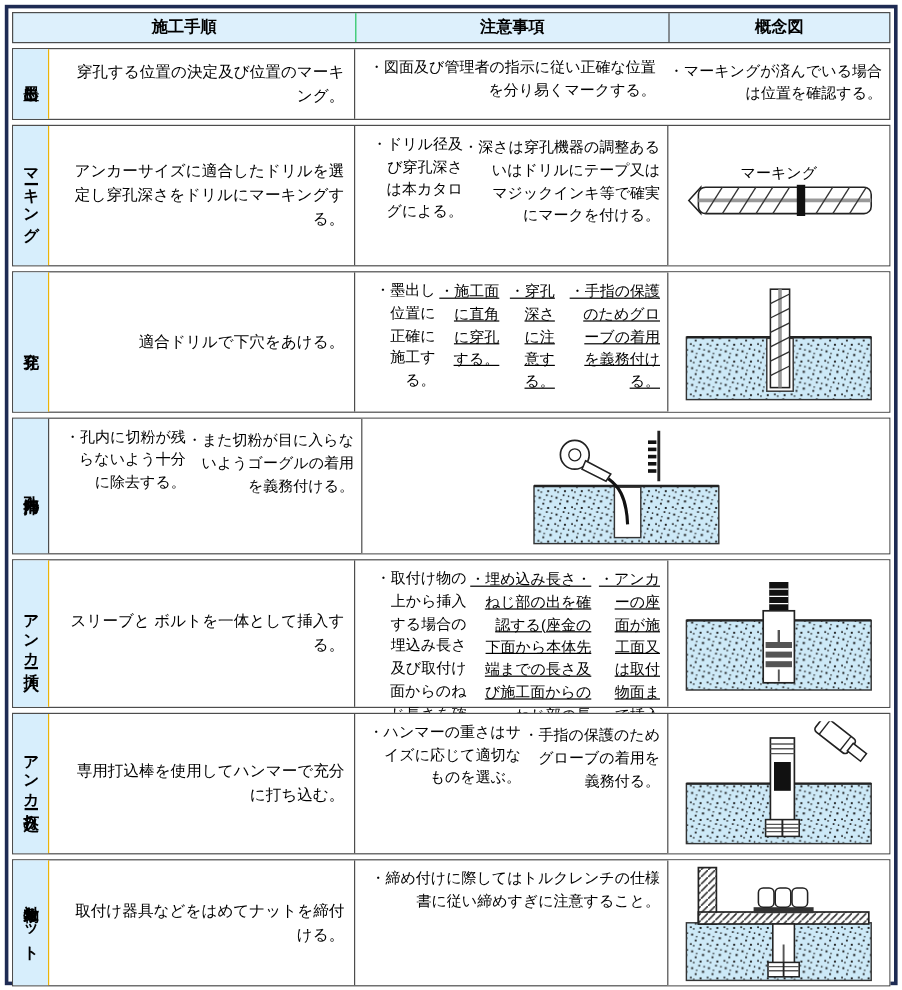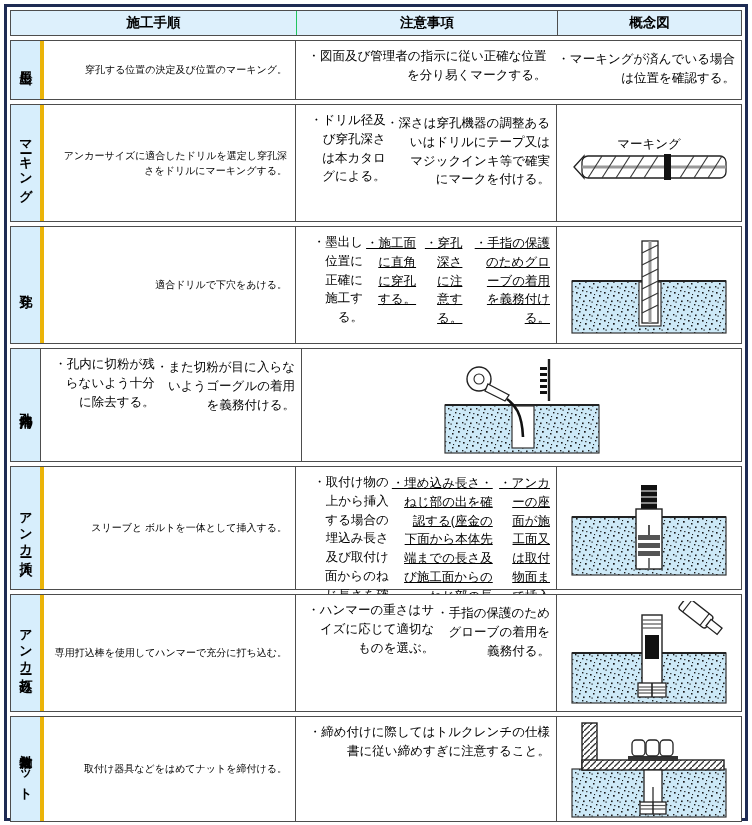--- a/index.html
+++ b/index.html
@@ -35,24 +35,24 @@
   .h-notes{width:261px;border-left:1px solid #22c55e;}
   .h-diagram{flex:1;border-left:1px solid #4d4d4d;}
   
   .cell-label{
     width:29px;background:#d7eefc;
     display:flex;align-items:center;justify-content:center;
     writing-mode:vertical-rl;
     font-weight:bold;font-size:13px;letter-spacing:1px;
   }
   .cell-proc{
-    width:255px;border-left:4px solid #eab308;
+    width:255px;border-left:1px solid #eab308;
     display:flex;flex-direction:column;justify-content:center;
     padding:6px 8px 6px 10px;
-    font-size:10px;line-height:1.55;
+    font-size:13px;line-height:1.55;
   }
   .cell-notes{
     width:261px;border-left:1px solid #4d4d4d;
     display:flex;flex-direction:row;justify-content:center;
     padding:6px 6px 6px 7px;
     font-size:12.5px;line-height:1.5;
   }
   .cell-notes.span-rest{flex:1;width:auto;}
   .cell-diagram{
     flex:1;border-left:1px solid #4d4d4d;

